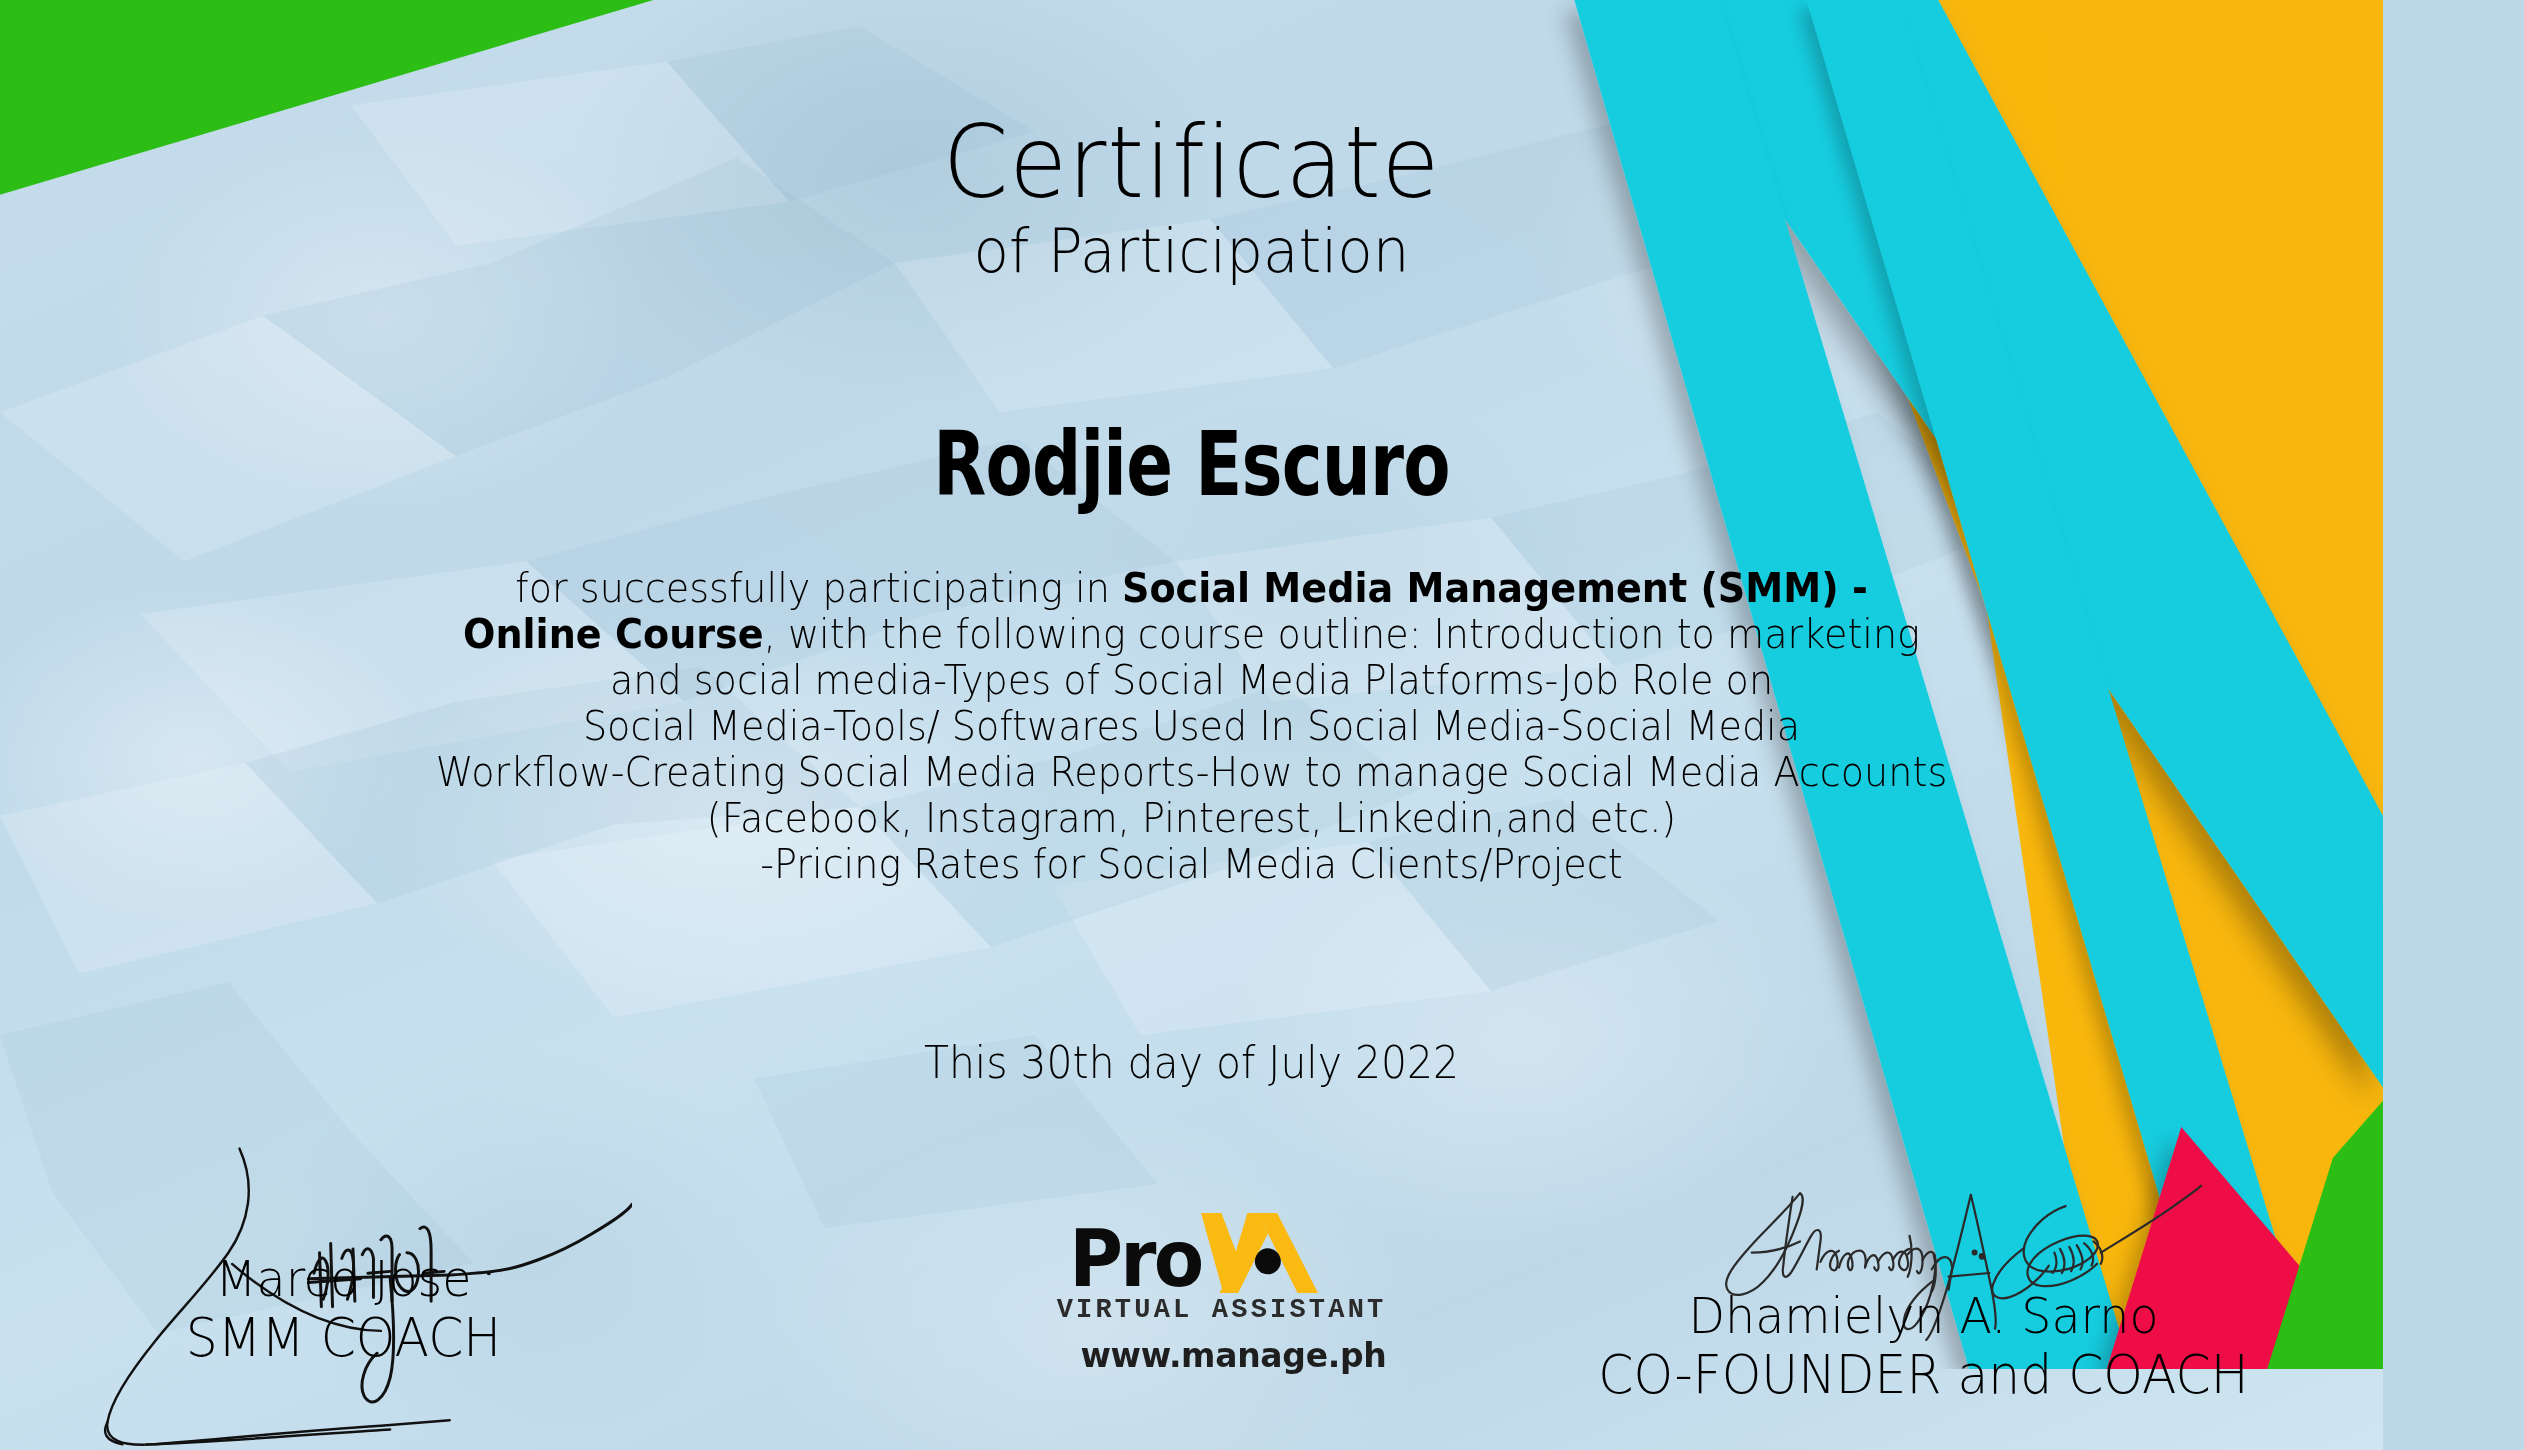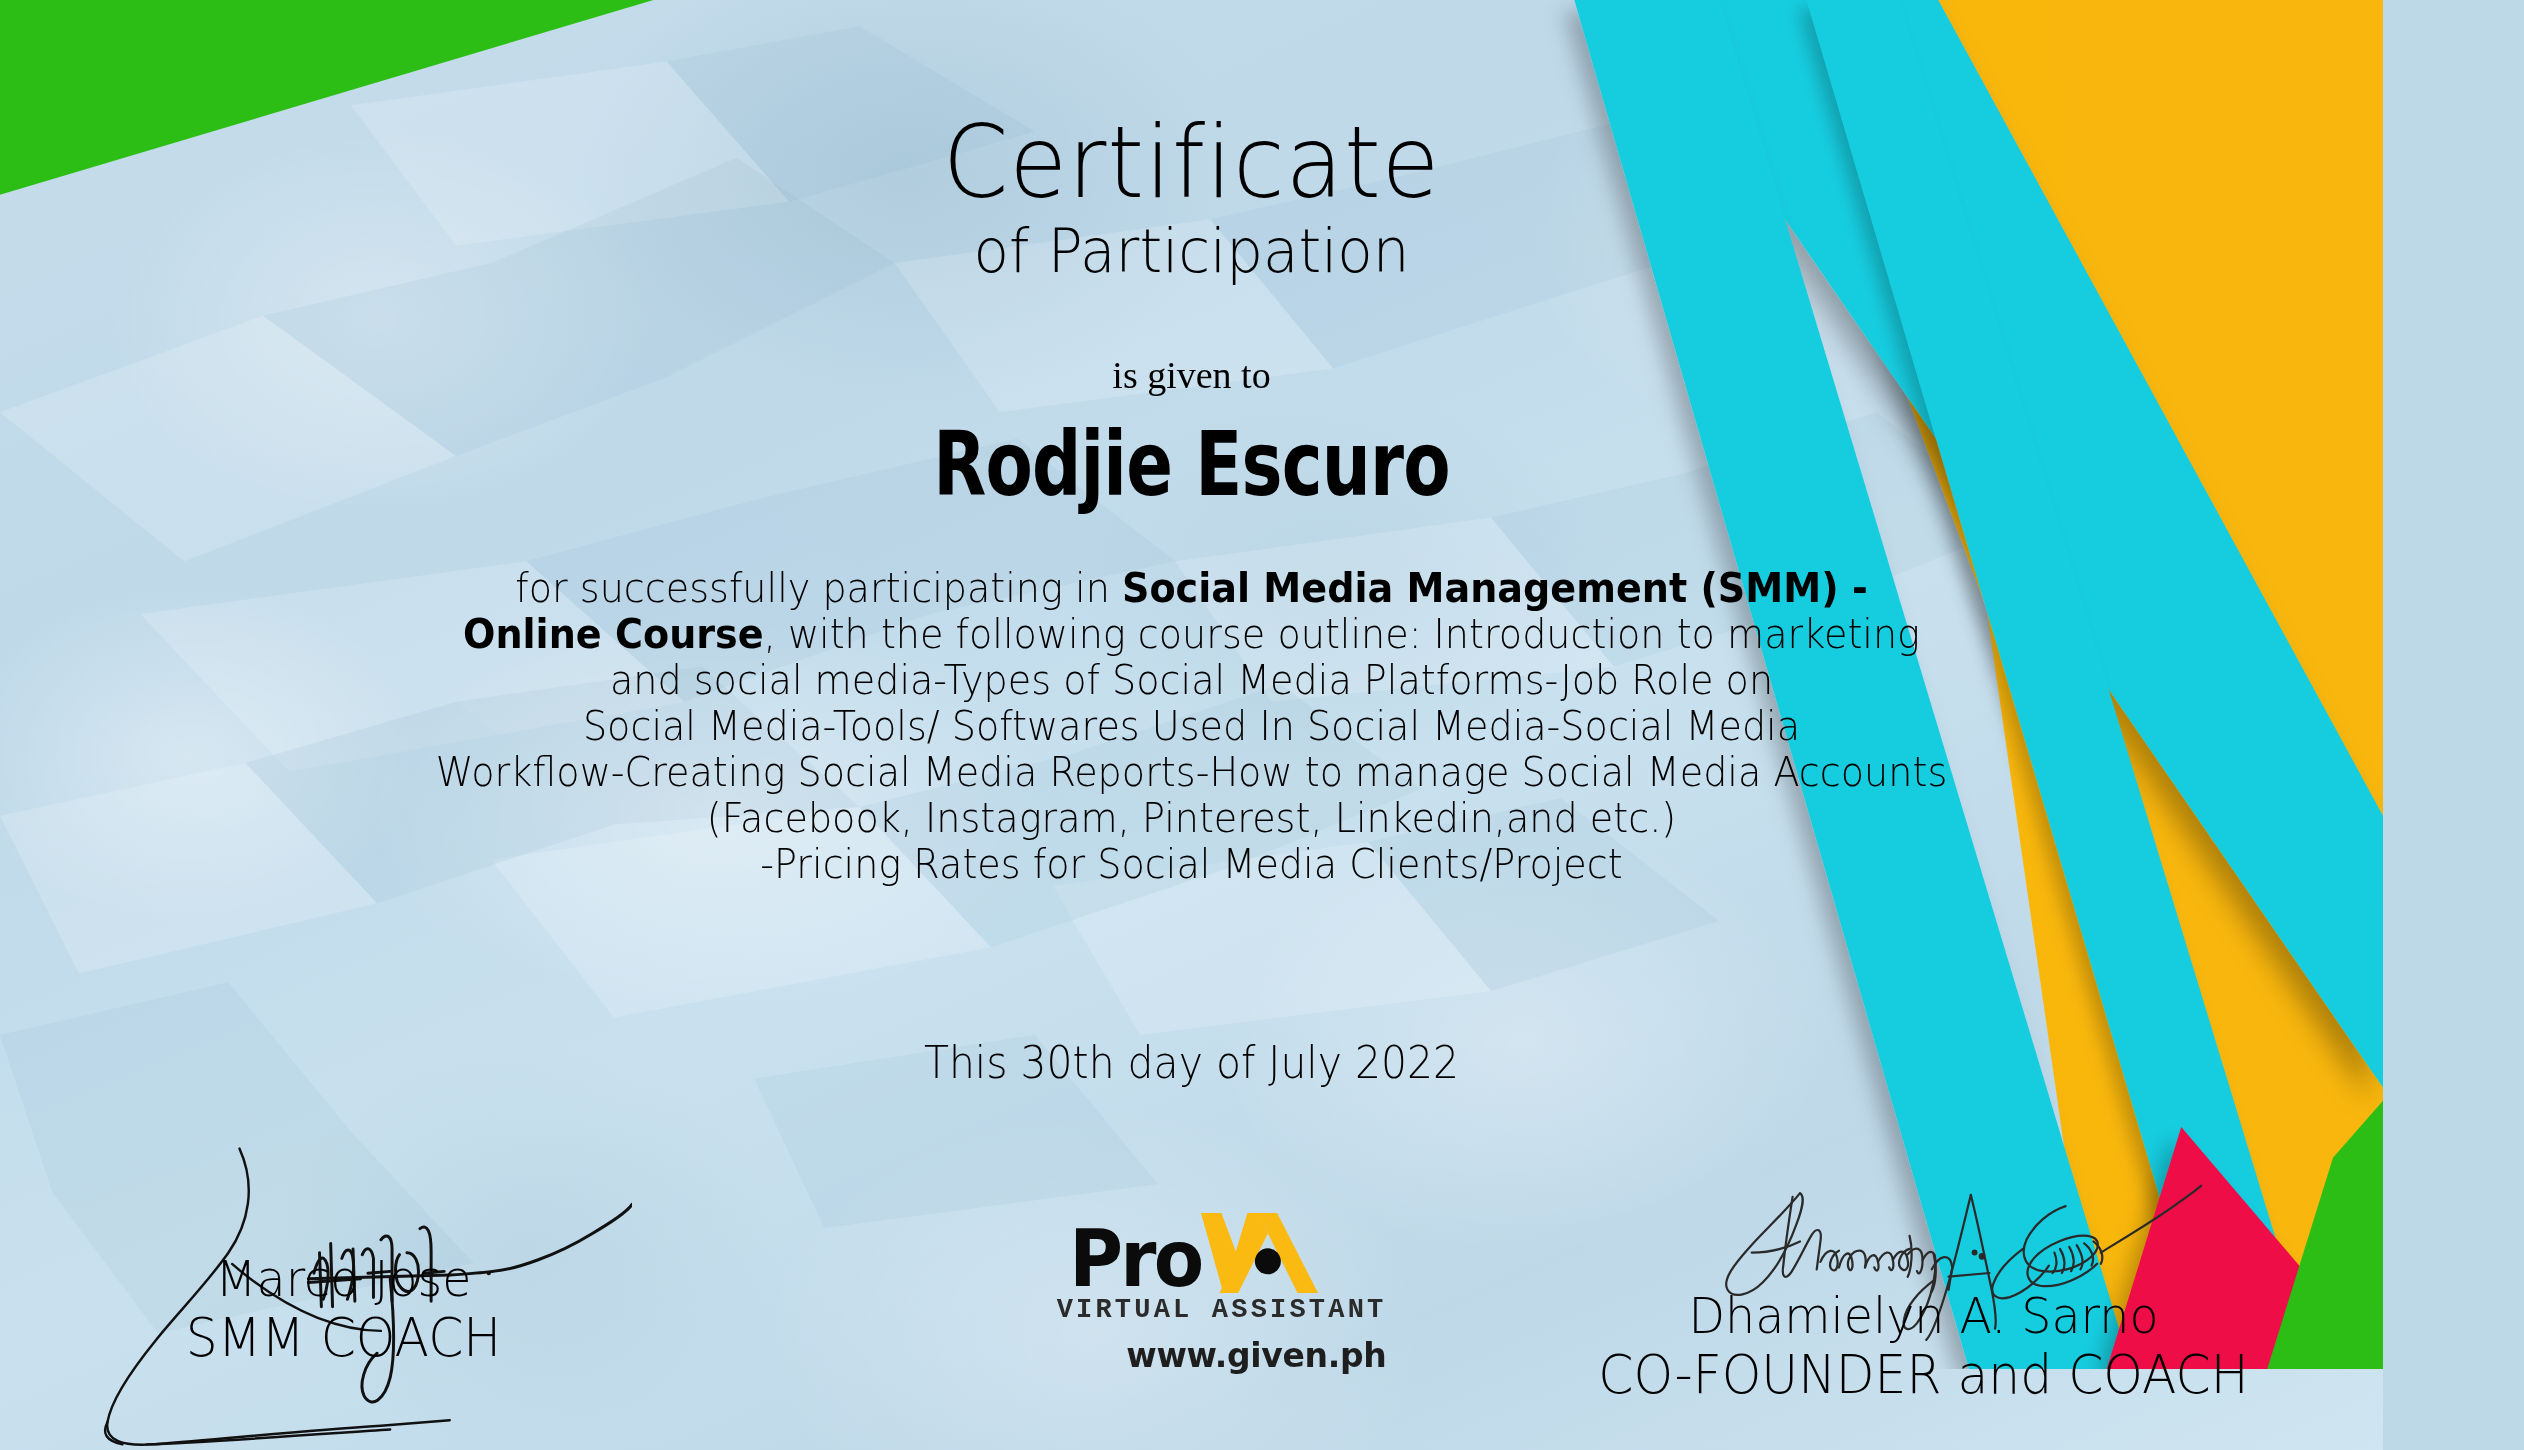--- a/index.html
+++ b/index.html
@@ -239,21 +239,20 @@
     <polygon points="2487,1285 2653,1480 2620,1561 2402,1561" fill="#EE0A46" filter="url(#sh2)"></polygon>
 
     <polygon points="2717,1305 2717,1561 2610,1561" fill="#2CBE14" filter="url(#sh3)"></polygon>
     <polygon points="2717,1255 2717,1561 2585,1561 2660,1320" fill="#2CBE14"></polygon>
   </svg>
 
   <div class="txt" id="title-main">Certificate</div>
 
   <div class="txt" id="title-sub">of Participation</div>
 
-  <div class="txt" id="given-to">is given to</div>
 
   <div class="txt" id="recipient">Rodjie Escuro</div>
 
   <div class="txt" id="body-text">
     <div>
       <span>for successfully participating in </span><b>Social Media Management (SMM) -</b>
     </div>
     <div>
       <b>Online Course</b><span>, with the following course outline: Introduction to marketing</span>
     </div>
@@ -275,21 +274,21 @@
           <polygon points="0,0 22,0 46,64 36,86 24,86" fill="#FBBA12"></polygon>
           <polygon points="24,86 36,86 70,0 50,0" fill="#FBBA12"></polygon>
 
           <polygon points="62,0 82,0 126,86 104,86 72,22" fill="#FBBA12"></polygon>
           <polygon points="62,0 72,22 40,86 20,86" fill="#FBBA12"></polygon>
           <circle cx="72" cy="52" r="14" fill="#0b0b0b"></circle>
         </svg>
       </span>
     </div>
     <div id="logo-tagline">VIRTUAL ASSISTANT</div>
-    <div id="logo-url">www.given.ph</div>
+    <div id="logo-url">www.manage.ph</div>
   </div>
 
   <div class="sig-block" id="sig-right">
     <svg class="sig-svg" id="sig-right-svg" width="520" height="186" viewBox="0 0 560 200">
       <g fill="none" stroke="#2a2a2a" stroke-width="2.4" stroke-linecap="round">
 
         <path d="M112,14 C96,34 74,54 58,72 C40,92 28,108 34,118
                  C40,128 58,124 72,110 C88,94 100,70 108,48
                  C114,32 118,18 112,14"></path>
         <path d="M60,78 C78,78 96,74 112,66"></path>

